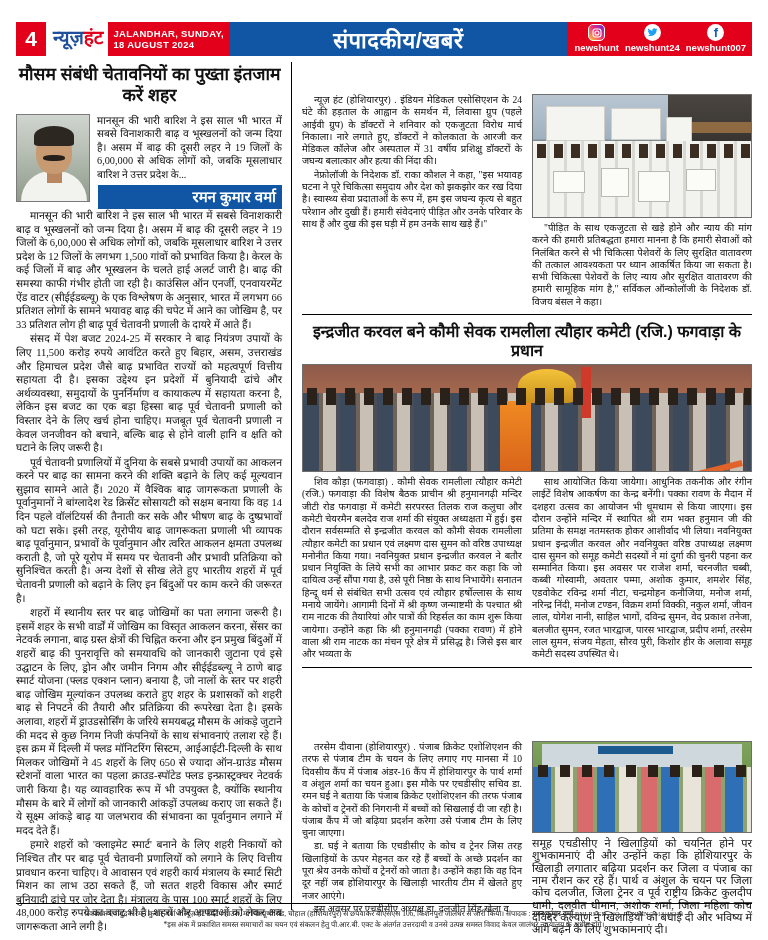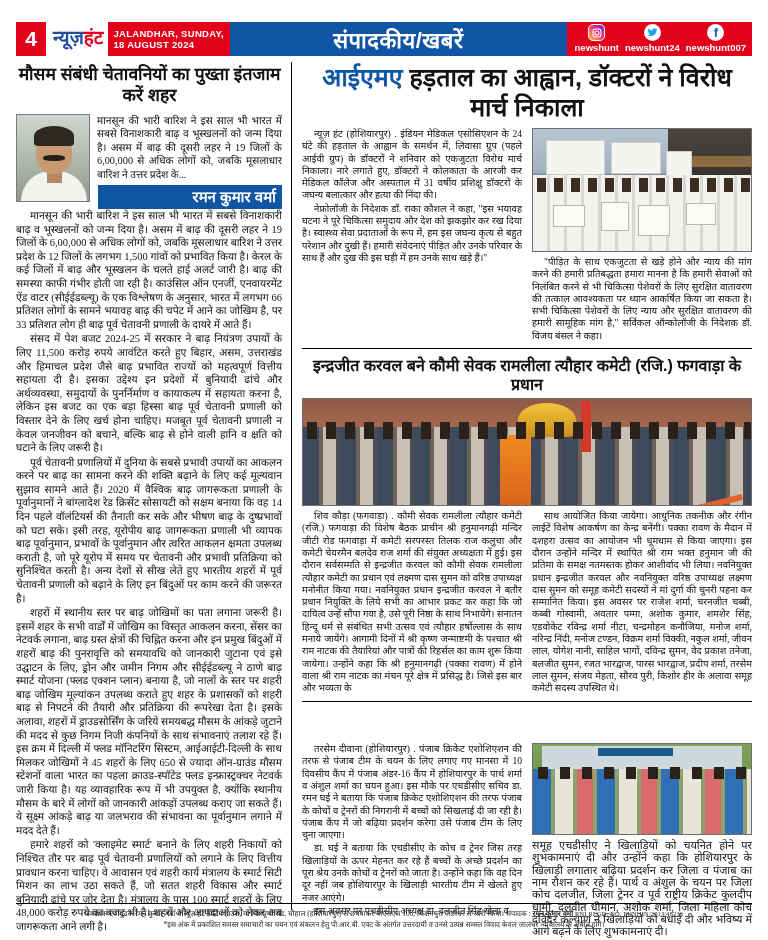--- a/index.html
+++ b/index.html
@@ -432,20 +432,21 @@
     text-align: justify;
   }
 
   .photo-col-wrap {
     display: flex;
     gap: 10px;
   }
   .photo-col-wrap > .half {
     width: 50%;
     flex: 0 0 calc(50% - 5px);
+    margin-top: 32px;
   }
 
   hr.rule {
     border: none;
     border-top: 1px solid #000;
     margin: 6px 0 5px 0;
   }
 
   
   .footer {
@@ -534,21 +535,20 @@
         <p>पूर्व चेतावनी प्रणालियों में दुनिया के सबसे प्रभावी उपायों का आकलन करने पर बाढ़ का सामना करने की शक्ति बढ़ाने के लिए कई मूल्यवान सुझाव सामने आते हैं। 2020 में वैश्विक बाढ़ जागरूकता प्रणाली के पूर्वानुमानों ने बांग्लादेश रेड क्रिसेंट सोसायटी को सक्षम बनाया कि वह 14 दिन पहले वॉलंटियर्स की तैनाती कर सके और भीषण बाढ़ के दुष्प्रभावों को घटा सके। इसी तरह, यूरोपीय बाढ़ जागरूकता प्रणाली भी व्यापक बाढ़ पूर्वानुमान, प्रभावों के पूर्वानुमान और त्वरित आकलन क्षमता उपलब्ध कराती है, जो पूरे यूरोप में समय पर चेतावनी और प्रभावी प्रतिक्रिया को सुनिश्चित करती है। अन्य देशों से सीख लेते हुए भारतीय शहरों में पूर्व चेतावनी प्रणाली को बढ़ाने के लिए इन बिंदुओं पर काम करने की जरूरत है।</p>
         <p>शहरों में स्थानीय स्तर पर बाढ़ जोखिमों का पता लगाना जरूरी है। इसमें शहर के सभी वार्डों में जोखिम का विस्तृत आकलन करना, सेंसर का नेटवर्क लगाना, बाढ़ ग्रस्त क्षेत्रों की चिह्नित करना और इन प्रमुख बिंदुओं में शहरों बाढ़ की पुनरावृत्ति को समयावधि को जानकारी जुटाना एवं इसे उद्घाटन के लिए, ड्रोन और जमीन निगम और सीईईडब्ल्यू ने ठाणे बाढ़ स्मार्ट योजना (फ्लड एक्शन प्लान) बनाया है, जो नालों के स्तर पर शहरी बाढ़ जोखिम मूल्यांकन उपलब्ध कराते हुए शहर के प्रशासकों को शहरी बाढ़ से निपटने की तैयारी और प्रतिक्रिया की रूपरेखा देता है। इसके अलावा, शहरों में ड्राउडसोर्सिंग के जरिये समयबद्ध मौसम के आंकड़े जुटाने की मदद से कुछ निगम निजी कंपनियों के साथ संभावनाएं तलाश रहे हैं। इस क्रम में दिल्ली में फ्लड मॉनिटरिंग सिस्टम, आईआईटी-दिल्ली के साथ मिलकर जोखिमों ने 45 शहरों के लिए 650 से ज्यादा ऑन-ग्राउंड मौसम स्टेशनों वाला भारत का पहला क्राउड-स्पॉटेड फ्लड इन्फ्रास्ट्रक्चर नेटवर्क जारी किया है। यह व्यावहारिक रूप में भी उपयुक्त है, क्योंकि स्थानीय मौसम के बारे में लोगों को जानकारी आंकड़ों उपलब्ध कराए जा सकते हैं। ये सूक्ष्म आंकड़े बाढ़ या जलभराव की संभावना का पूर्वानुमान लगाने में मदद देते हैं।</p>
         <p>हमारे शहरों को 'क्लाइमेट स्मार्ट' बनाने के लिए शहरी निकायों को निश्चित तौर पर बाढ़ पूर्व चेतावनी प्रणालियों को लगाने के लिए वित्तीय प्रावधान करना चाहिए। वे आवासन एवं शहरी कार्य मंत्रालय के स्मार्ट सिटी मिशन का लाभ उठा सकते हैं, जो सतत शहरी विकास और स्मार्ट बुनियादी ढांचे पर जोर देता है। मंत्रालय के पास 100 स्मार्ट शहरों के लिए 48,000 करोड़ रुपये का बजट भी है। शहरों और आपदाओं को लेकर अब जागरूकता आने लगी है।</p>
 
       </div>
     </div>
 
     <div class="col-right">
 
       <div>
-        <div class="lead-headline"><span class="hl-blue">आईएमए</span><span> हड़ताल का आह्वान, डॉक्टरों ने विरोध मार्च निकाला</span></div>
 
         <div class="photo-col-wrap">
           <div class="half art-body">
             <p>न्यूज़ हंट (होशियारपुर) . इंडियन मेडिकल एसोसिएशन के 24 घंटे की हड़ताल के आह्वान के समर्थन में, लिवासा ग्रुप (पहले आईवी ग्रुप) के डॉक्टरों ने शनिवार को एकजुटता विरोध मार्च निकाला। नारे लगाते हुए, डॉक्टरों ने कोलकाता के आरजी कर मेडिकल कॉलेज और अस्पताल में 31 वर्षीय प्रशिक्षु डॉक्टरों के जघन्य बलात्कार और हत्या की निंदा की।</p>
             <p>नेफ्रोलॉजी के निदेशक डॉ. राका कौशल ने कहा, "इस भयावह घटना ने पूरे चिकित्सा समुदाय और देश को झकझोर कर रख दिया है। स्वास्थ्य सेवा प्रदाताओं के रूप में, हम इस जघन्य कृत्य से बहुत परेशान और दुखी हैं। हमारी संवेदनाएं पीड़ित और उनके परिवार के साथ हैं और दुख की इस घड़ी में हम उनके साथ खड़े हैं।"</p>
           </div>
           <div class="half">
             <div class="photo photo-protest">
               <div class="bldg"></div>
               <div class="bldg-eave"></div>

